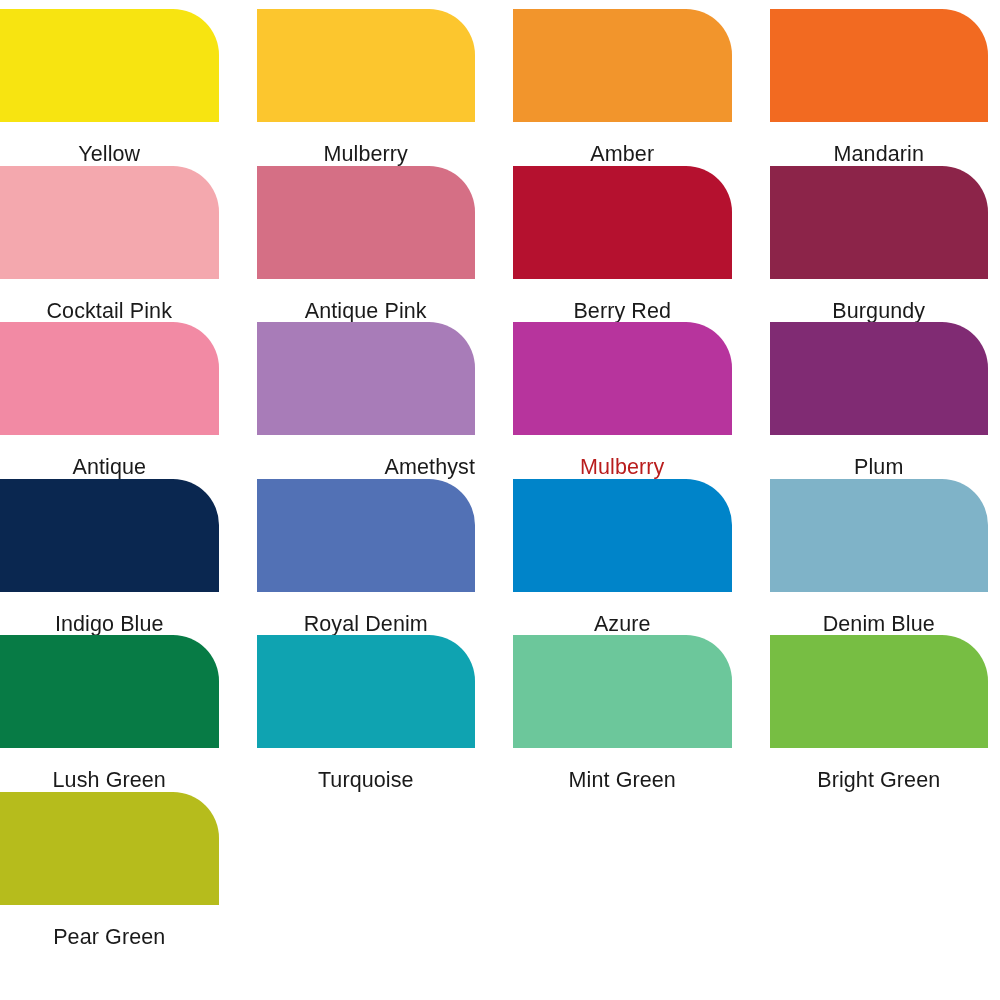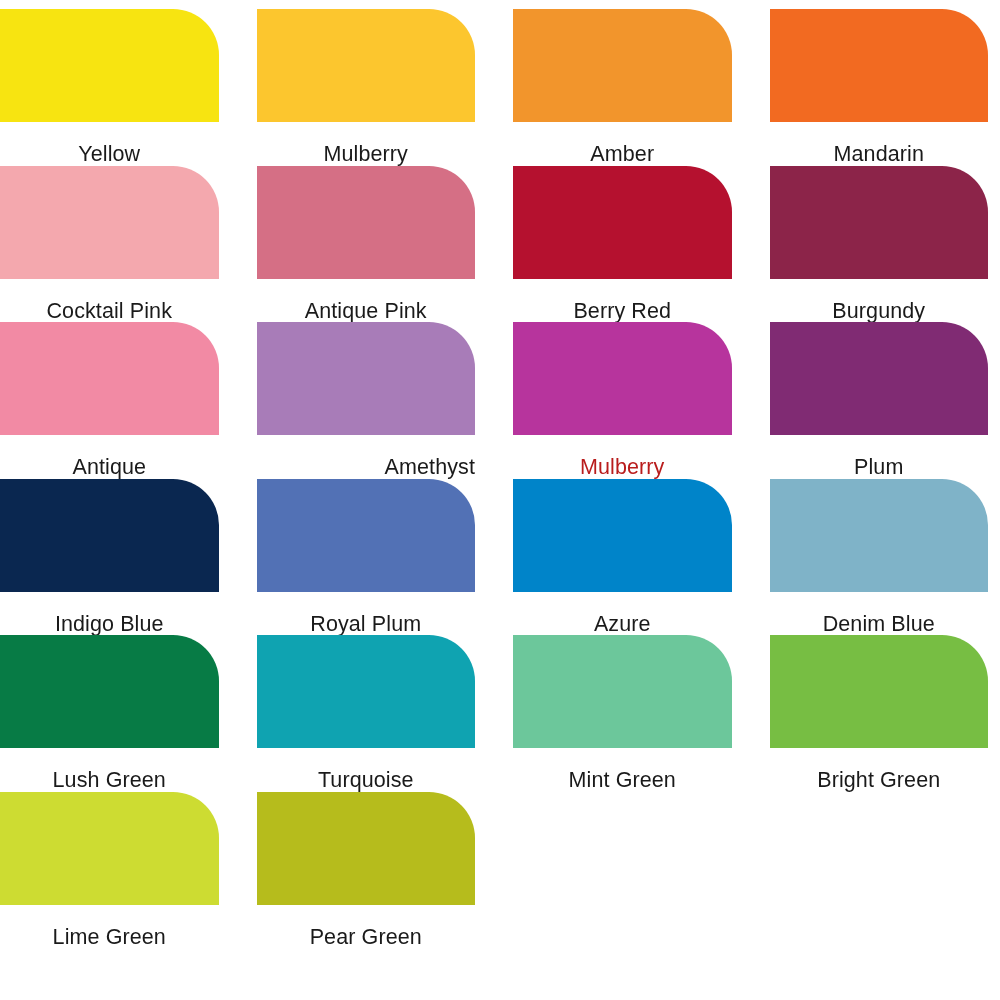--- a/index.html
+++ b/index.html
@@ -106,21 +106,21 @@
     <div class="swatch-cell">
       <div class="swatch-chip" style="background: rgb(128, 43, 115);"></div>
       <div class="swatch-label" style="color: rgb(26, 26, 26);">Plum</div>
     </div>
     <div class="swatch-cell">
       <div class="swatch-chip" style="background: rgb(10, 39, 80);"></div>
       <div class="swatch-label" style="color: rgb(26, 26, 26);">Indigo Blue</div>
     </div>
     <div class="swatch-cell">
       <div class="swatch-chip" style="background: rgb(82, 113, 181);"></div>
-      <div class="swatch-label" style="color: rgb(26, 26, 26);">Royal Plum</div>
+      <div class="swatch-label" style="color: rgb(26, 26, 26);">Royal Denim</div>
     </div>
     <div class="swatch-cell">
       <div class="swatch-chip" style="background: rgb(0, 132, 201);"></div>
       <div class="swatch-label" style="color: rgb(26, 26, 26);">Azure</div>
     </div>
     <div class="swatch-cell">
       <div class="swatch-chip" style="background: rgb(127, 179, 200);"></div>
       <div class="swatch-label" style="color: rgb(26, 26, 26);">Denim Blue</div>
     </div>
     <div class="swatch-cell">
@@ -133,20 +133,16 @@
     </div>
     <div class="swatch-cell">
       <div class="swatch-chip" style="background: rgb(108, 199, 155);"></div>
       <div class="swatch-label" style="color: rgb(26, 26, 26);">Mint Green</div>
     </div>
     <div class="swatch-cell">
       <div class="swatch-chip" style="background: rgb(119, 190, 67);"></div>
       <div class="swatch-label" style="color: rgb(26, 26, 26);">Bright Green</div>
     </div>
     <div class="swatch-cell">
-      <div class="swatch-chip" style="background: rgb(205, 220, 50);"></div>
-      <div class="swatch-label" style="color: rgb(26, 26, 26);">Lime Green</div>
-    </div>
-    <div class="swatch-cell">
       <div class="swatch-chip" style="background: rgb(182, 188, 28);"></div>
       <div class="swatch-label" style="color: rgb(26, 26, 26);">Pear Green</div>
     </div>
   </div>
 
 </body></html>

